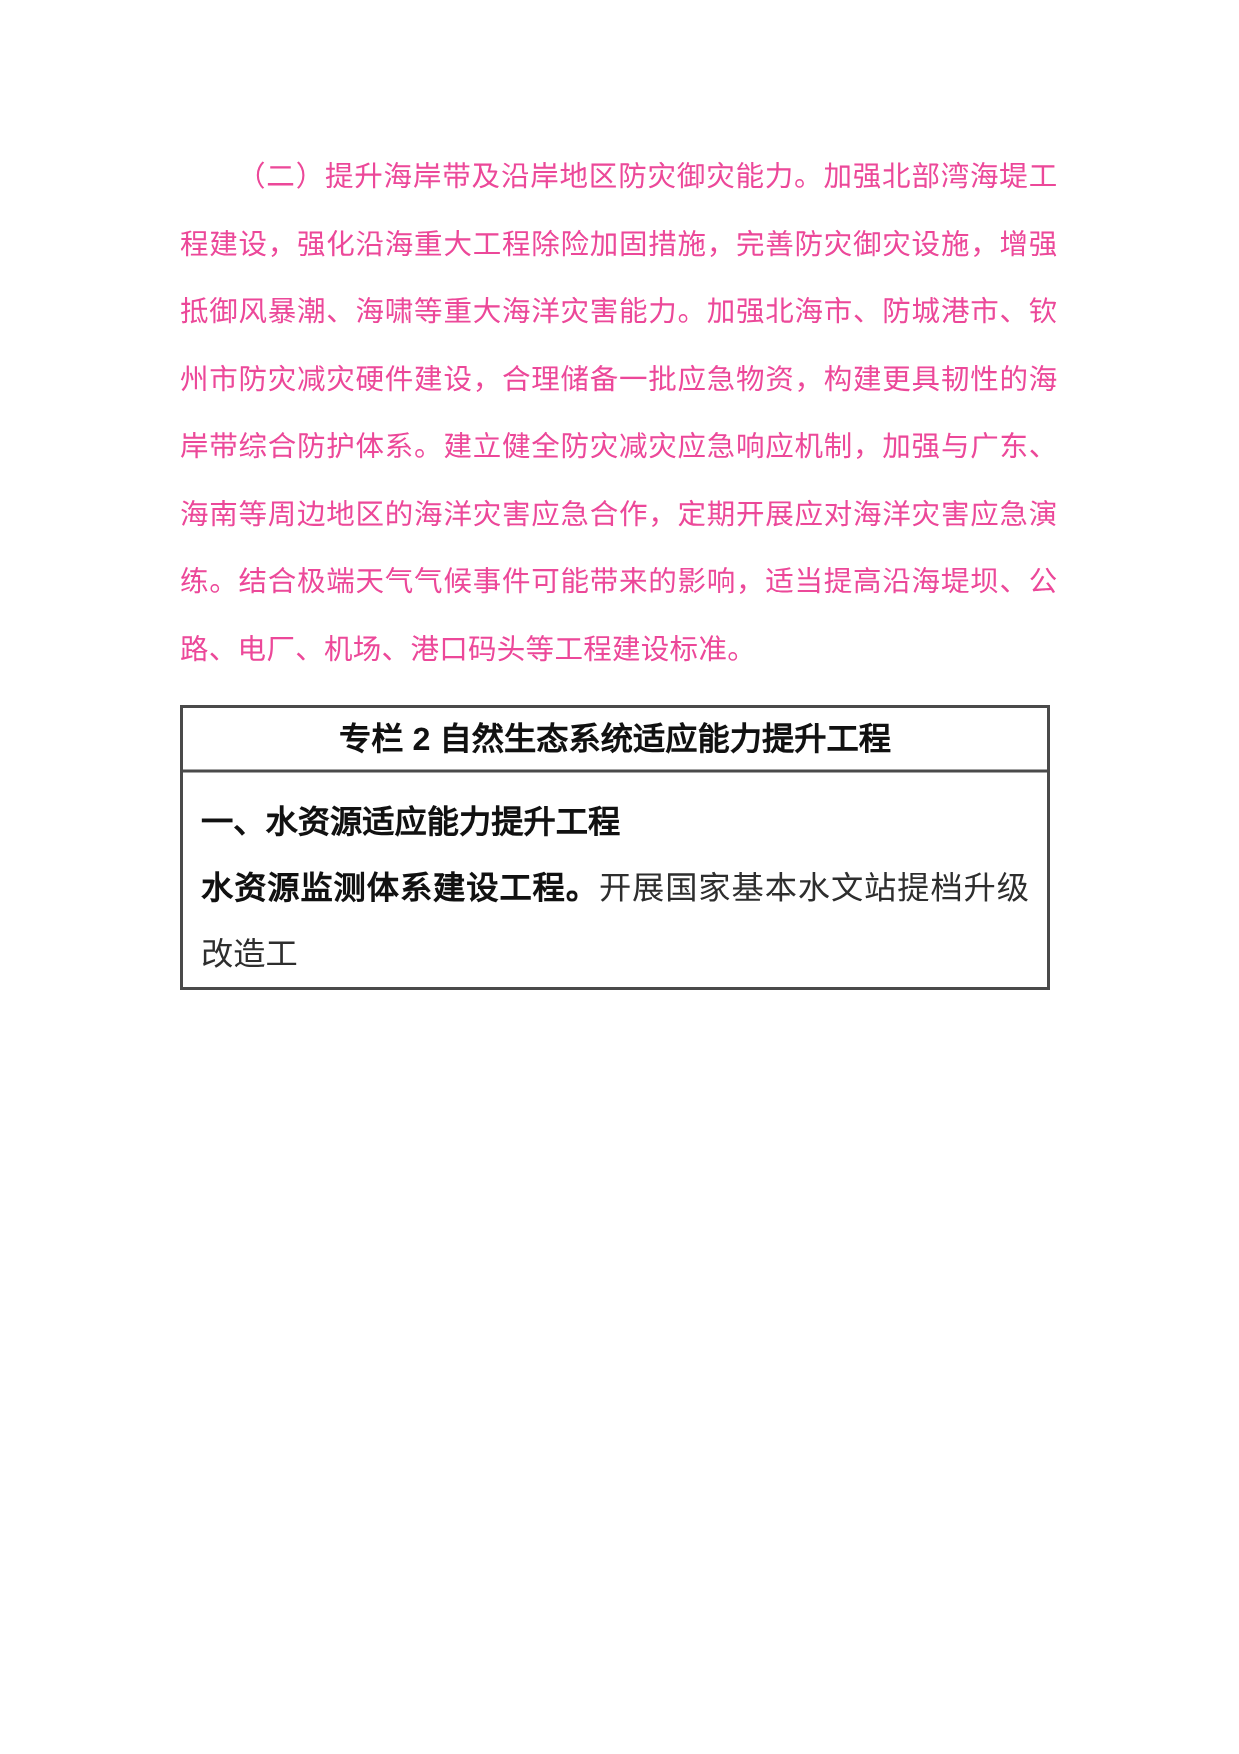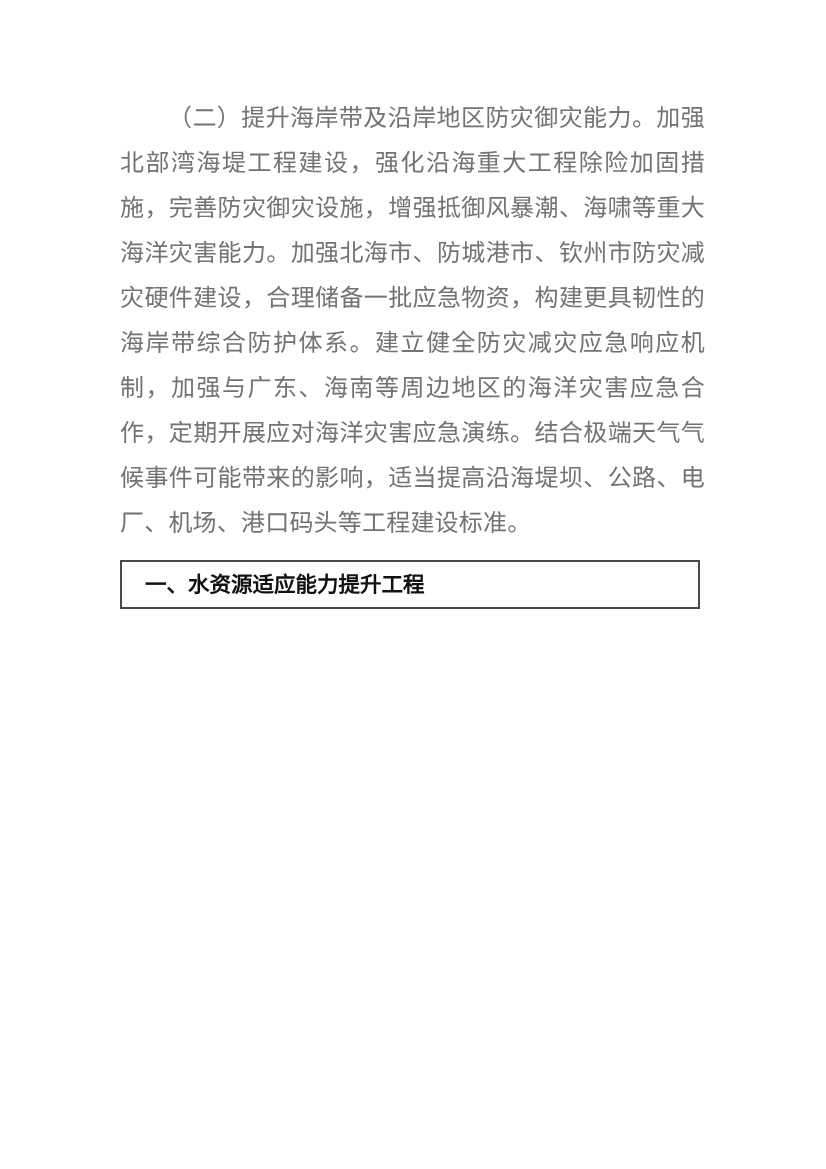--- a/index.html
+++ b/index.html
@@ -17,27 +17,27 @@
     color: #1c1c1c;
   }
   .content {
     position: absolute;
     left: 120px;
     top: 96px;
     width: 585px;
   }
   .body-para {
     margin: 0 0 8px 0;
-    font-size: 24px;
+    font-size: 19px;
     line-height: 45px;
     text-align: justify;
     text-justify: inter-ideograph;
     text-indent: 2em;
     letter-spacing: 0.2px;
-    color: #737373;
+    color: #ec4899;
   }
   .callout {
     margin-top: 14px;
     width: 580px;
     box-sizing: border-box;
     border: 2px solid #4a4a4a;
     background: #ffffff;
   }
   .callout-header {
     box-sizing: border-box;
@@ -45,22 +45,21 @@
     line-height: 39px;
     padding: 2px 6px;
     border-bottom: 2px solid #4a4a4a;
     text-align: center;
     font-family: "Liberation Sans", "DejaVu Sans", sans-serif;
     font-weight: 700;
     font-size: 21.5px;
     color: #111111;
   }
   .callout-body {
-    padding: 1px 12px 0 12px;
-    margin-left: 11px;
+    padding: 11px 12px 0 12px;
   }
   .callout-section {
     font-family: "Liberation Sans", "DejaVu Sans", sans-serif;
     font-weight: 700;
     font-size: 21.5px;
     line-height: 44px;
     color: #111111;
   }
   .callout-entry {
     font-size: 21.5px;
@@ -82,19 +81,21 @@
 </head>
 <body>
 
 <div class="page">
   <div class="content">
 
     <p class="body-para">（二）提升海岸带及沿岸地区防灾御灾能力。加强北部湾海堤工程建设，强化沿海重大工程除险加固措施，完善防灾御灾设施，增强抵御风暴潮、海啸等重大海洋灾害能力。加强北海市、防城港市、钦州市防灾减灾硬件建设，合理储备一批应急物资，构建更具韧性的海岸带综合防护体系。建立健全防灾减灾应急响应机制，加强与广东、海南等周边地区的海洋灾害应急合作，定期开展应对海洋灾害应急演练。结合极端天气气候事件可能带来的影响，适当提高沿海堤坝、公路、电厂、机场、港口码头等工程建设标准。</p>
 
 
     <div class="callout">
+      <div class="callout-header">专栏 2 自然生态系统适应能力提升工程</div>
       <div class="callout-body">
         <div class="callout-section">一、水资源适应能力提升工程</div>
+        <div class="callout-entry"><span class="entry-lead">水资源监测体系建设工程。</span><span class="entry-text">开展国家基本水文站提档升级改造工</span></div>
       </div>
     </div>
 
   </div>
 </div>
 
 </body></html>

